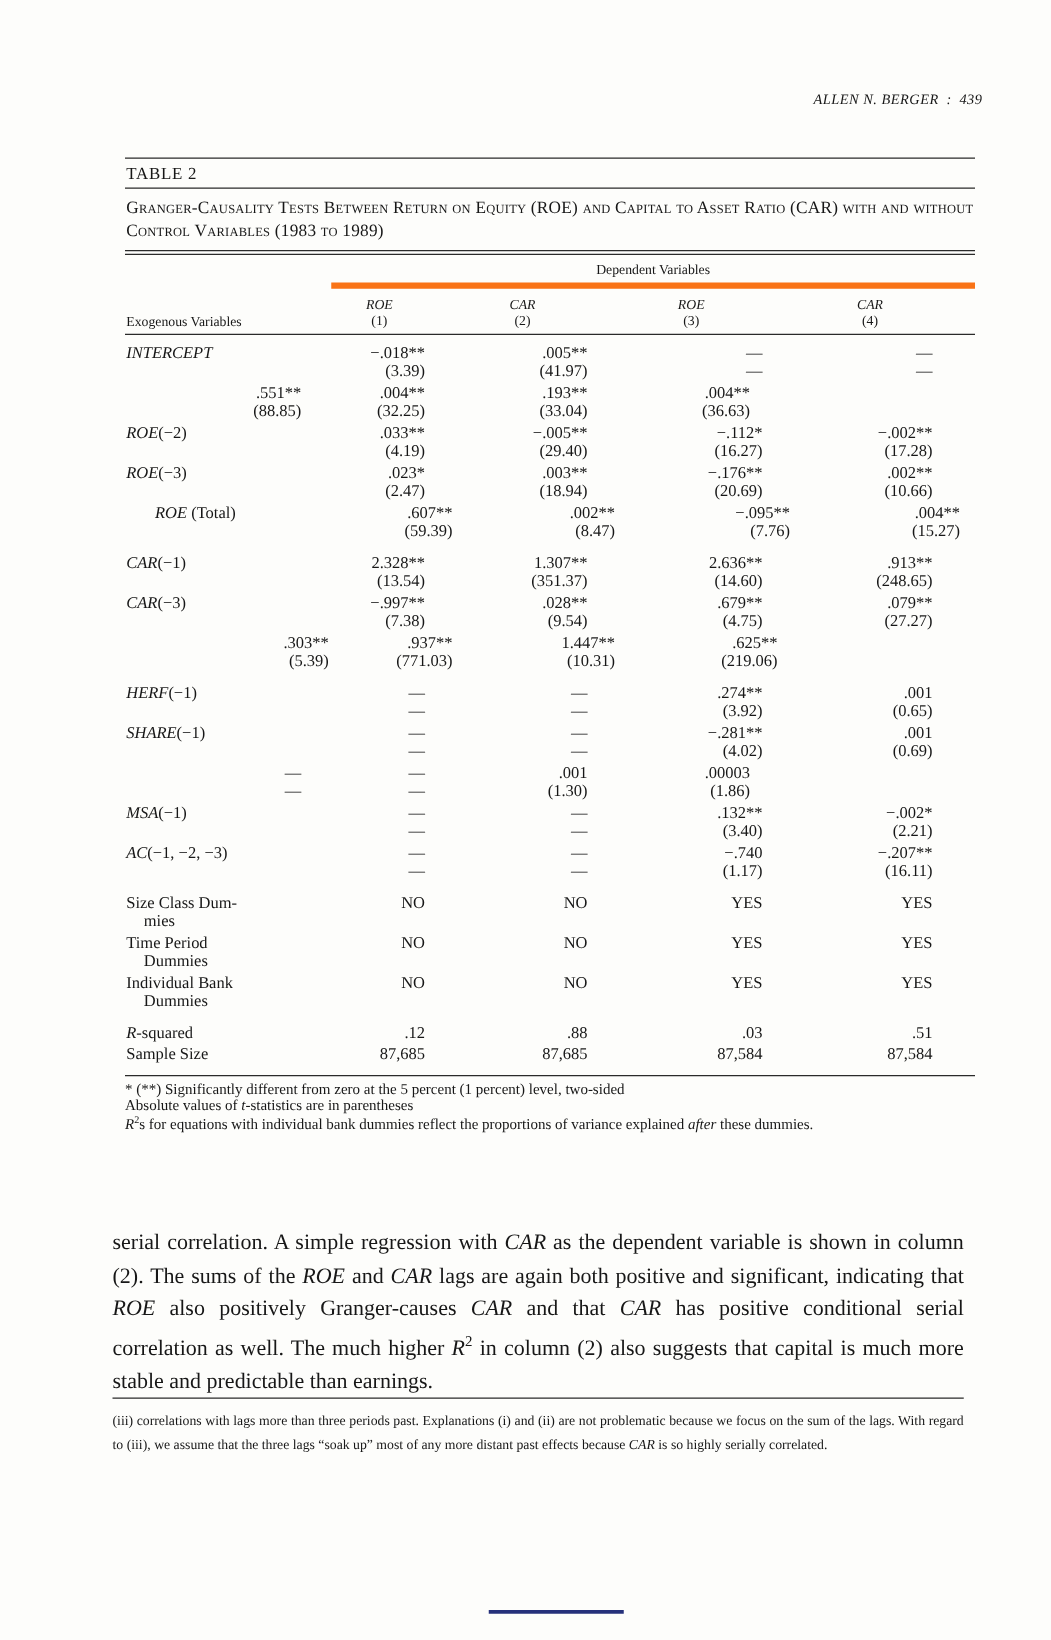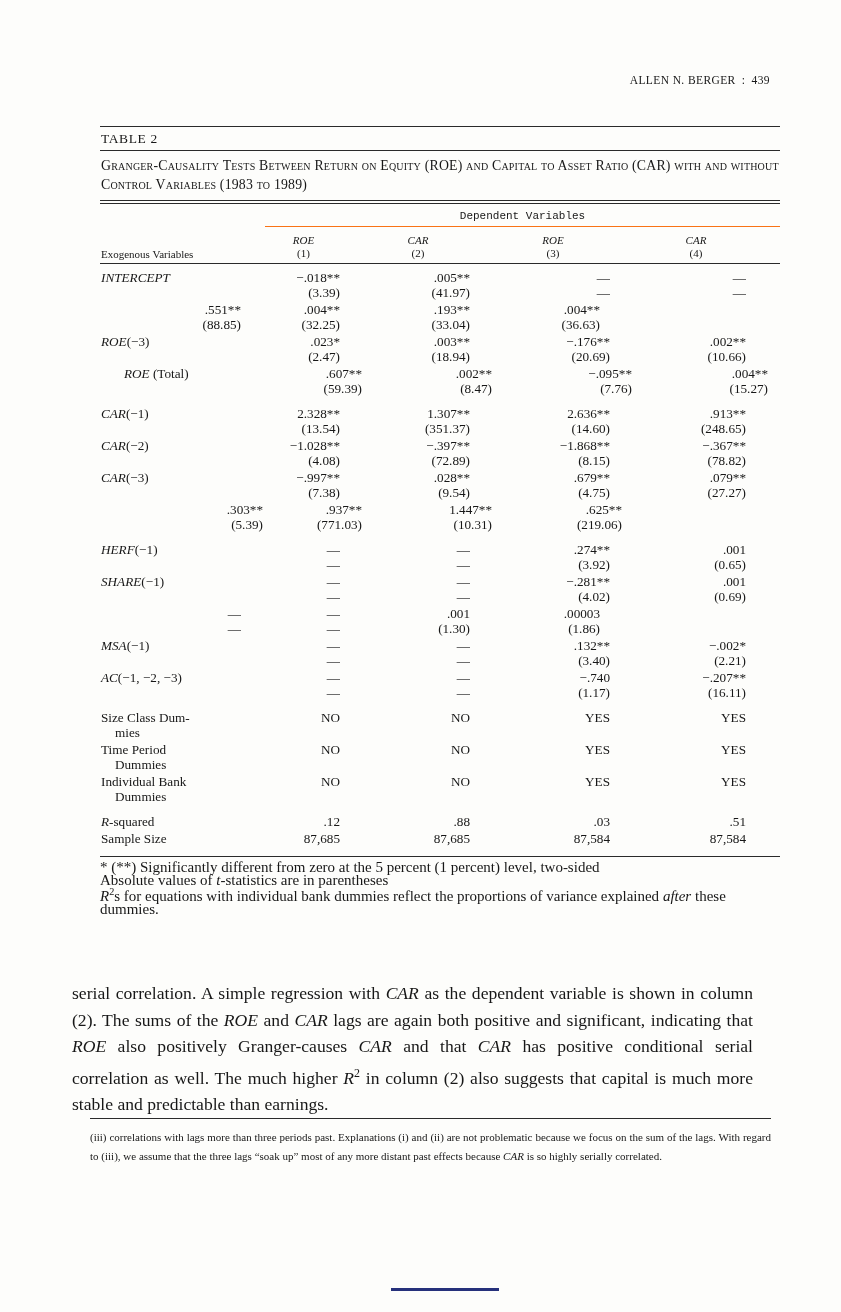--- a/index.html
+++ b/index.html
@@ -6,56 +6,56 @@
   .page {
     position:relative;
     width:841px; height:1312px;
     margin:0 auto;
     background:#fdfdfb;
     color:#171717;
     font-family:"Liberation Serif", serif;
     overflow:hidden;
   }
   .running-head {
-    position:absolute; top:74px; right:71px;
-    font-size:11.5px; letter-spacing:0.4px;
+    position:absolute; top:74px; right:55px;
+    font-size:11.5px; letter-spacing:0.4px;font-style:italic;
   }
   .table-wrap {
     position:absolute; left:100px; top:126px; width:680px;
   }
   .rule { border-top:1.4px solid #2a2a2a; }
   .thin-rule { border-top:1px solid #2a2a2a; }
   .table-label { font-size:13.5px; letter-spacing:0.6px; padding:4px 0 3px 1px; }
   .table-title {
     font-variant:small-caps; font-size:13.8px; line-height:19px;
     padding:5px 0 6px 1px; letter-spacing:0.2px;
   }
   .dbl-rule { height:2px; border-top:1px solid #2a2a2a; border-bottom:1px solid #2a2a2a; }
   .tgrid { display:grid; grid-template-columns:165px 99px 130px 140px 146px; }
   .dep-span {
     grid-column:2 / 6; text-align:center; font-size:11px;
-    padding:6px 0 4px; border-bottom:1px solid #f97316;font-family:Liberation Mono, monospace;
+    padding:6px 0 4px; border-bottom:5px solid #f97316;
   }
   .exo-head { font-size:11px; align-self:end; padding:0 0 3px 1px; }
   .col-head { text-align:center; font-size:11px; line-height:13px; padding:7px 22px 3px 0; }
   .col-head .num { font-style:normal; }
   .tbody-pad { padding-top:6px; padding-bottom:5px; }
   .trow { display:grid; grid-template-columns:165px 99px 130px 140px 146px; font-size:13.2px; line-height:15px; margin-bottom:2px; }
   .trow.gap { margin-top:10px; }
   .tlabel { padding-left:1px; }
   .tlabel.indent { padding-left:24px; }
   .tlabel .cont { padding-left:14px; }
   .tcell { text-align:right; padding-right:24px; }
   .tcell.c4 { padding-right:34px; }
   .tcell.tot { position:relative; left:22px; }
   .foot-rule { margin-top:3px; }
-  .footnotes { padding-top:4px; font-size:15px; line-height:12.5px; }
+  .footnotes { padding-top:4px; font-size:12px; line-height:12.5px; }
   .footnotes sup, .body-text sup { font-size:68%; }
   .body-text {
-    position:absolute; left:72px; top:980px; width:681px;
+    position:absolute; left:90px; top:980px; width:681px;
     font-size:17.6px; line-height:26.5px; text-align:justify;
   }
   .bottom-note { position:absolute; left:90px; top:1118px; width:681px; }
   .bottom-note .note-text { padding-top:9px; font-size:11px; line-height:18.5px; text-align:justify; }
   .bottom-mark { position:absolute; left:391px; top:1288px; width:108px; height:3px; background:#26317b; }
 </style>
 </head>
 <body>
 
 <div class="page">
@@ -126,20 +126,39 @@
           <div class="tcell c3">
             <div>.193**</div>
             <div>(33.04)</div>
           </div>
           <div class="tcell c4">
             <div>.004**</div>
             <div>(36.63)</div>
           </div>
         </div>
         <div class="trow">
+          <div class="tlabel"><i>ROE</i>(−2)</div>
+          <div class="tcell c1">
+            <div>.033**</div>
+            <div>(4.19)</div>
+          </div>
+          <div class="tcell c2">
+            <div>−.005**</div>
+            <div>(29.40)</div>
+          </div>
+          <div class="tcell c3">
+            <div>−.112*</div>
+            <div>(16.27)</div>
+          </div>
+          <div class="tcell c4">
+            <div>−.002**</div>
+            <div>(17.28)</div>
+          </div>
+        </div>
+        <div class="trow">
           <div class="tlabel"><i>ROE</i>(−3)</div>
           <div class="tcell c1">
             <div>.023*</div>
             <div>(2.47)</div>
           </div>
           <div class="tcell c2">
             <div>.003**</div>
             <div>(18.94)</div>
           </div>
           <div class="tcell c3">
@@ -180,39 +199,20 @@
             <div>1.307**</div>
             <div>(351.37)</div>
           </div>
           <div class="tcell c3">
             <div>2.636**</div>
             <div>(14.60)</div>
           </div>
           <div class="tcell c4">
             <div>.913**</div>
             <div>(248.65)</div>
-          </div>
-        </div>
-        <div class="trow">
-          <div class="tlabel"><i>CAR</i>(−2)</div>
-          <div class="tcell c1">
-            <div>−1.028**</div>
-            <div>(4.08)</div>
-          </div>
-          <div class="tcell c2">
-            <div>−.397**</div>
-            <div>(72.89)</div>
-          </div>
-          <div class="tcell c3">
-            <div>−1.868**</div>
-            <div>(8.15)</div>
-          </div>
-          <div class="tcell c4">
-            <div>−.367**</div>
-            <div>(78.82)</div>
           </div>
         </div>
         <div class="trow">
           <div class="tlabel"><i>CAR</i>(−3)</div>
           <div class="tcell c1">
             <div>−.997**</div>
             <div>(7.38)</div>
           </div>
           <div class="tcell c2">
             <div>.028**</div>

